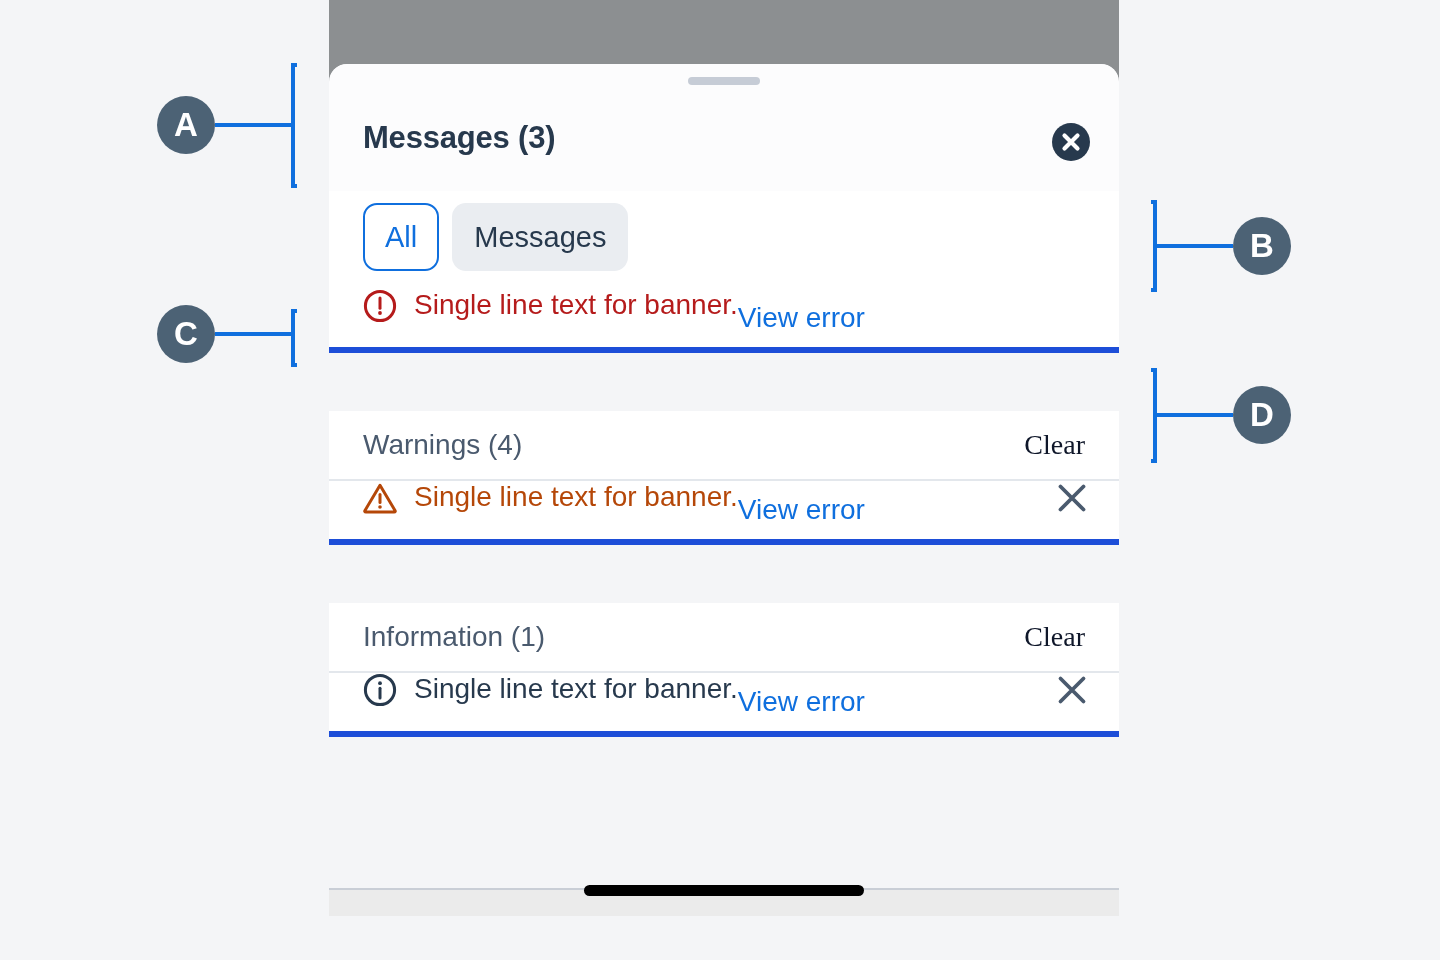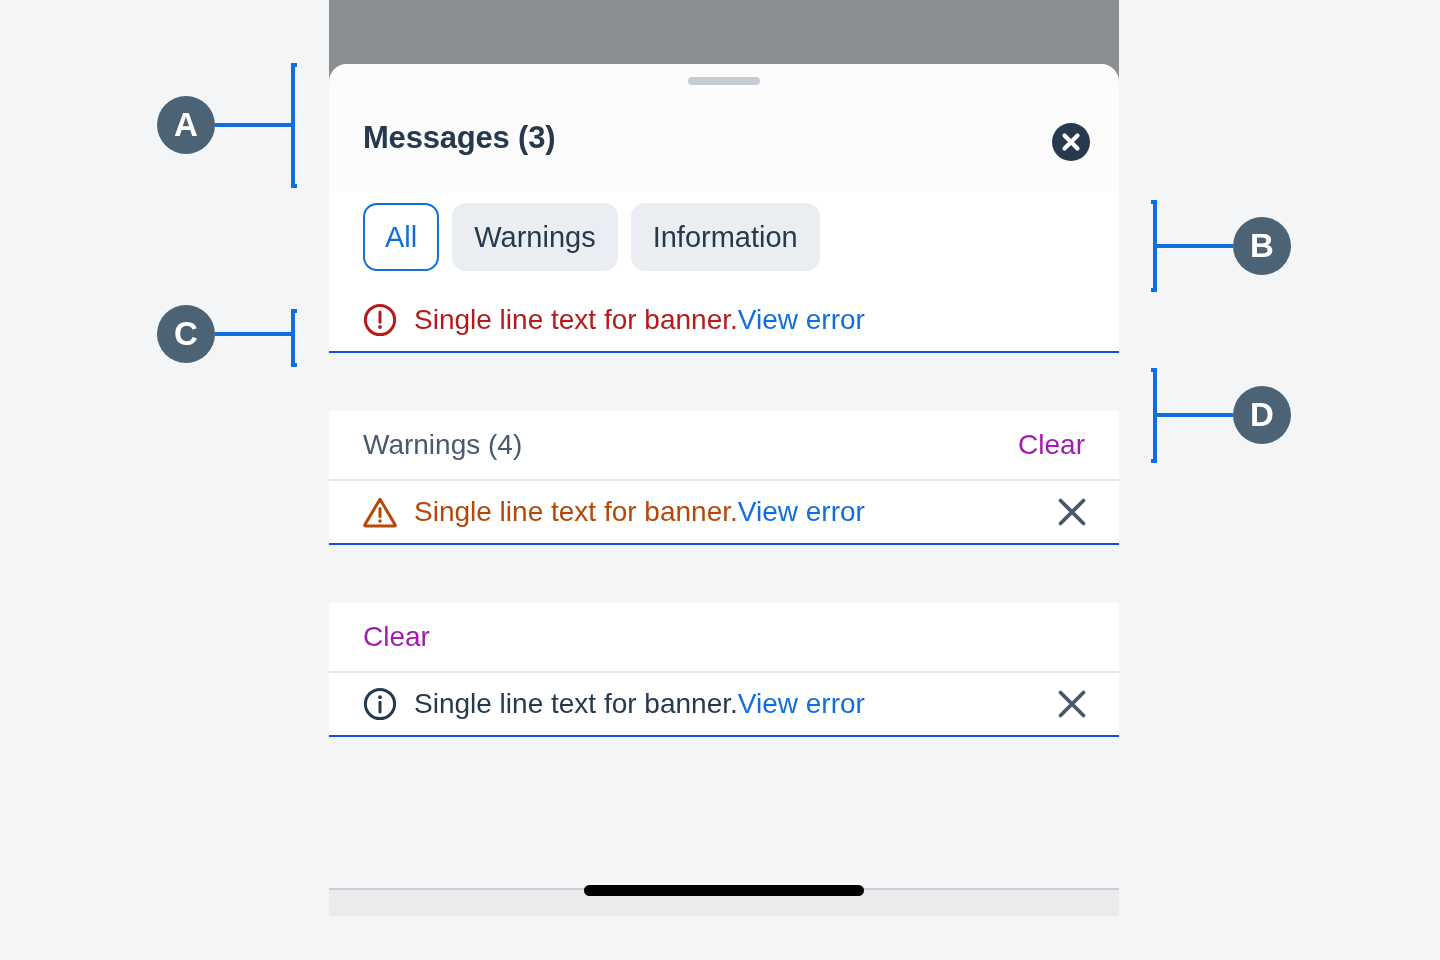--- a/index.html
+++ b/index.html
@@ -124,33 +124,33 @@
     padding: 0 34px;
     border-bottom: 2px solid #e3e7ec;
     box-sizing: border-box;
   }
   .section-title {
     font-size: 28px;
     color: #4a5a6e;
   }
   .clear-link {
     font-size: 28px;
-    color: #a21caf;
+    color: #0f172a;
     background: none;
     border: none;
     padding: 0;
-    font-family: Liberation Sans, sans-serif;
-    cursor: pointer;
+    font-family: Liberation Serif, serif;
+    cursor: pointer;
+    margin-left: 43px;
   }
   .msg-row {
     height: 64px;
     display: flex;
-    align-items: center;
     padding: 0 30px 0 34px;
-    border-bottom: 2px solid #1d4ed8;
+    border-bottom: 6px solid #1d4ed8;
     box-sizing: border-box;
   }
   .msg-icon {
     width: 34px;
     height: 34px;
     flex: 0 0 34px;
     line-height: 0;
     margin-right: 17px;
   }
   .msg-text {
@@ -272,24 +272,21 @@
           <path d="M12.5 12.5 L25.5 25.5 M25.5 12.5 L12.5 25.5" stroke="#ffffff" stroke-width="4.2" stroke-linecap="round"></path>
         </svg>
       </button>
     </div>
 
     <div class="chip-bar">
       <div class="chip selected">
         <span>All</span>
       </div>
       <div class="chip">
-        <span>Warnings</span>
-      </div>
-      <div class="chip">
-        <span>Information</span>
+        <span>Messages</span>
       </div>
     </div>
 
     <div class="section">
       <div class="msg-row">
         <span class="msg-icon">
           <svg width="34" height="34" viewBox="0 0 34 34">
             <circle cx="17" cy="17" r="14.6" fill="none" stroke="#b51b1b" stroke-width="3"></circle>
             <line x1="17" y1="9" x2="17" y2="19.2" stroke="#b51b1b" stroke-width="3" stroke-linecap="round"></line>
             <circle cx="17" cy="24" r="1.9" fill="#b51b1b"></circle>
@@ -320,20 +317,21 @@
         <button class="row-dismiss">
           <svg width="34" height="34" viewBox="0 0 34 34">
             <path d="M5.5 5.5 L28.5 28.5 M28.5 5.5 L5.5 28.5" stroke="#4a5a6e" stroke-width="3.8" stroke-linecap="round"></path>
           </svg>
         </button>
       </div>
     </div>
 
     <div class="section gap-above">
       <div class="section-head">
+        <span class="section-title">Information (1)</span>
         <button class="clear-link">Clear</button>
       </div>
       <div class="msg-row">
         <span class="msg-icon">
           <svg width="34" height="34" viewBox="0 0 34 34">
             <circle cx="17" cy="17" r="14.6" fill="none" stroke="#27394d" stroke-width="3"></circle>
             <circle cx="17" cy="10.2" r="1.9" fill="#27394d"></circle>
             <line x1="17" y1="15.2" x2="17" y2="25" stroke="#27394d" stroke-width="3" stroke-linecap="round"></line>
           </svg>
         </span>

